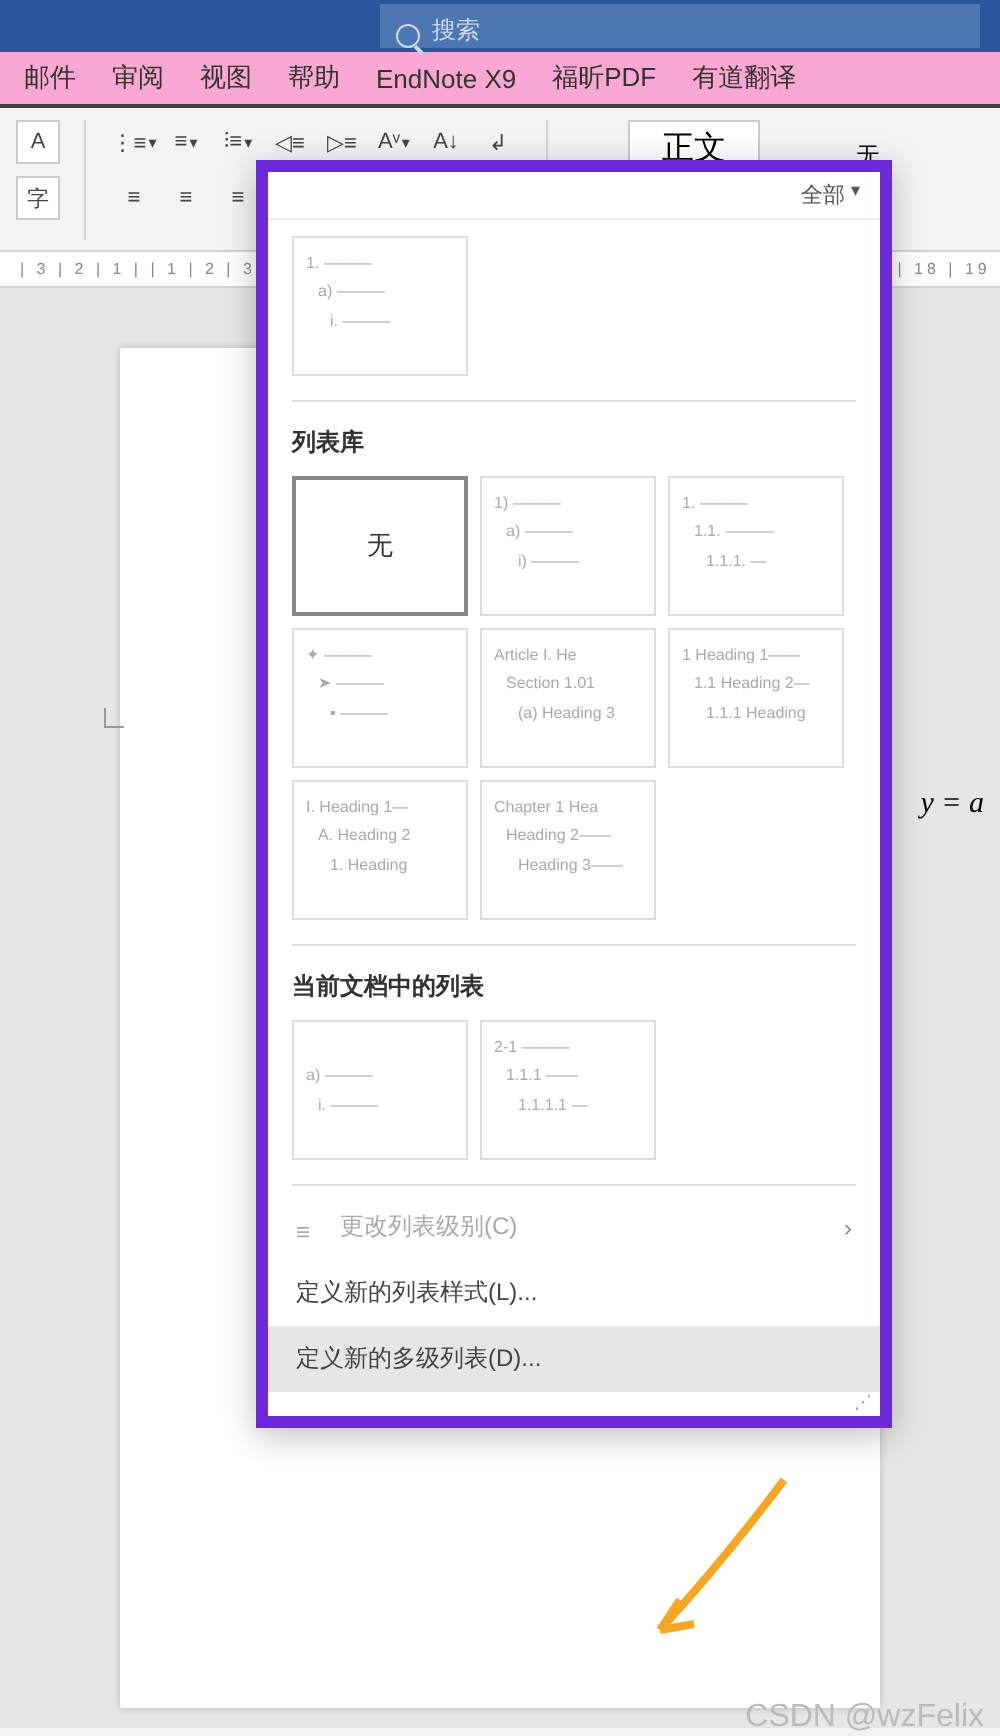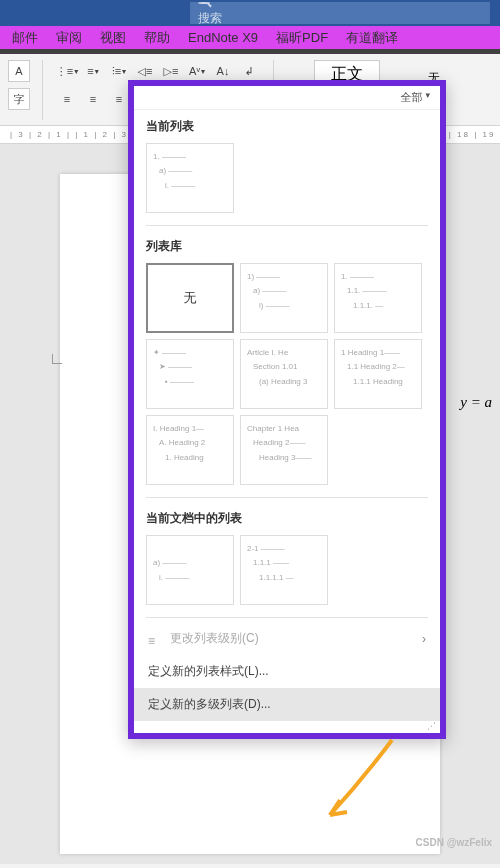--- a/index.html
+++ b/index.html
@@ -1,23 +1,23 @@
 <!DOCTYPE html>
 <html><head>
 <meta charset="utf-8">
 <style>
 * { margin: 0; padding: 0; box-sizing: border-box; font-family: "Microsoft YaHei", sans-serif; }
 body { width: 500px; height: 868px; background: #f3f3f3; overflow: hidden; position: relative; }
 
 .title-bar { background: #2b579a; height: 26px; display: flex; align-items: center; padding-left: 190px; }
-.search-box { background: #4d76b3; height: 22px; width: 300px; display: flex; align-items: flex-start; padding: 0 8px; color: #cdd9eb; font-size: 12px; gap: 6px; flex-direction: column; }
+.search-box { background: #4d76b3; height: 22px; width: 300px; display: flex; align-items: flex-end; padding: 0 8px; color: #cdd9eb; font-size: 12px; gap: 6px; }
 .search-icon { width: 12px; height: 12px; border: 1.5px solid #cdd9eb; border-radius: 50%; position: relative; }
 .search-icon::after { content: ''; position: absolute; width: 5px; height: 1.5px; background: #cdd9eb; transform: rotate(45deg); bottom: -2px; right: -3px; }
 
-.ribbon-tabs { background: #d946ef; height: 28px; display: flex; align-items: center; gap: 18px; padding-left: 12px; font-size: 13px; color: #333; border-bottom: 5px solid #404040; }
+.ribbon-tabs { background: #f9a8d4; height: 28px; display: flex; align-items: center; gap: 18px; padding-left: 12px; font-size: 13px; color: #333; border-bottom: 2px solid #404040; }
 .ribbon-tabs span { cursor: pointer; }
 
 .ribbon-toolbar { background: #f3f3f3; height: 72px; display: flex; align-items: flex-start; padding: 6px 8px; gap: 8px; border-bottom: 1px solid #d4d4d4; }
 .tool-col { display: flex; flex-direction: column; gap: 6px; }
 .tool-btn { width: 22px; height: 22px; border: 1px solid #ccc; display: flex; align-items: center; justify-content: center; font-size: 11px; color: #444; background: #fff; }
 .tool-row { display: flex; gap: 2px; align-items: center; }
 .tb { width: 24px; height: 22px; display: flex; align-items: center; justify-content: center; font-size: 11px; color: #444; }
 .tb.dd::after { content: '▾'; font-size: 8px; margin-left: 1px; }
 .sep { width: 1px; height: 60px; background: #d4d4d4; margin: 0 4px; }
 .style-box { border: 1px solid #ccc; background: #fff; padding: 6px 16px; font-size: 16px; margin-left: 28px; height: 28px; display: flex; align-items: center; }
@@ -47,21 +47,21 @@
 .dd-action { padding: 8px 14px; font-size: 12px; color: #444; display: flex; align-items: center; gap: 8px; cursor: pointer; }
 .dd-action.disabled { color: #aaa; }
 .dd-action.highlighted { background: #e6e6e6; }
 .dd-action .chev { margin-left: auto; color: #888; }
 .indent-icon { width: 14px; height: 10px; position: relative; }
 .indent-icon::before { content: '≡'; color: #aaa; font-size: 12px; }
 .resize-grip { text-align: right; padding: 0 4px 2px 0; color: #999; font-size: 9px; }
 
 .arrow-annotation { position: absolute; left: 312px; top: 730px; width: 90px; height: 100px; z-index: 200; pointer-events: none; }
 
-.watermark { position: absolute; bottom: 20px; right: 8px; font-size: 10px; color: #bbb; font-weight: bold; }
+.watermark { position: absolute; bottom: 0; right: 8px; font-size: 16px; color: #bbb; }
 </style>
 </head>
 <body>
 
 <div class="title-bar">
   <div class="search-box">
     <span class="search-icon"></span>
     <span>搜索</span>
   </div>
 </div>
@@ -112,21 +112,20 @@
 <div class="doc-area">
   <div class="page"></div>
   <div class="margin-mark"></div>
   <div class="equation">y = a</div>
 </div>
 
 <div class="dropdown-panel">
   <div class="dd-header">全部</div>
 
   <div class="dd-section">
-    <div class="dd-section-title">当前列表</div>
     <div class="dd-grid">
       <div class="list-preview">
         <div class="l1">1. ———</div>
         <div class="l2">a) ———</div>
         <div class="l3">i. ———</div>
       </div>
     </div>
   </div>
 
   <div class="dd-divider"></div>

